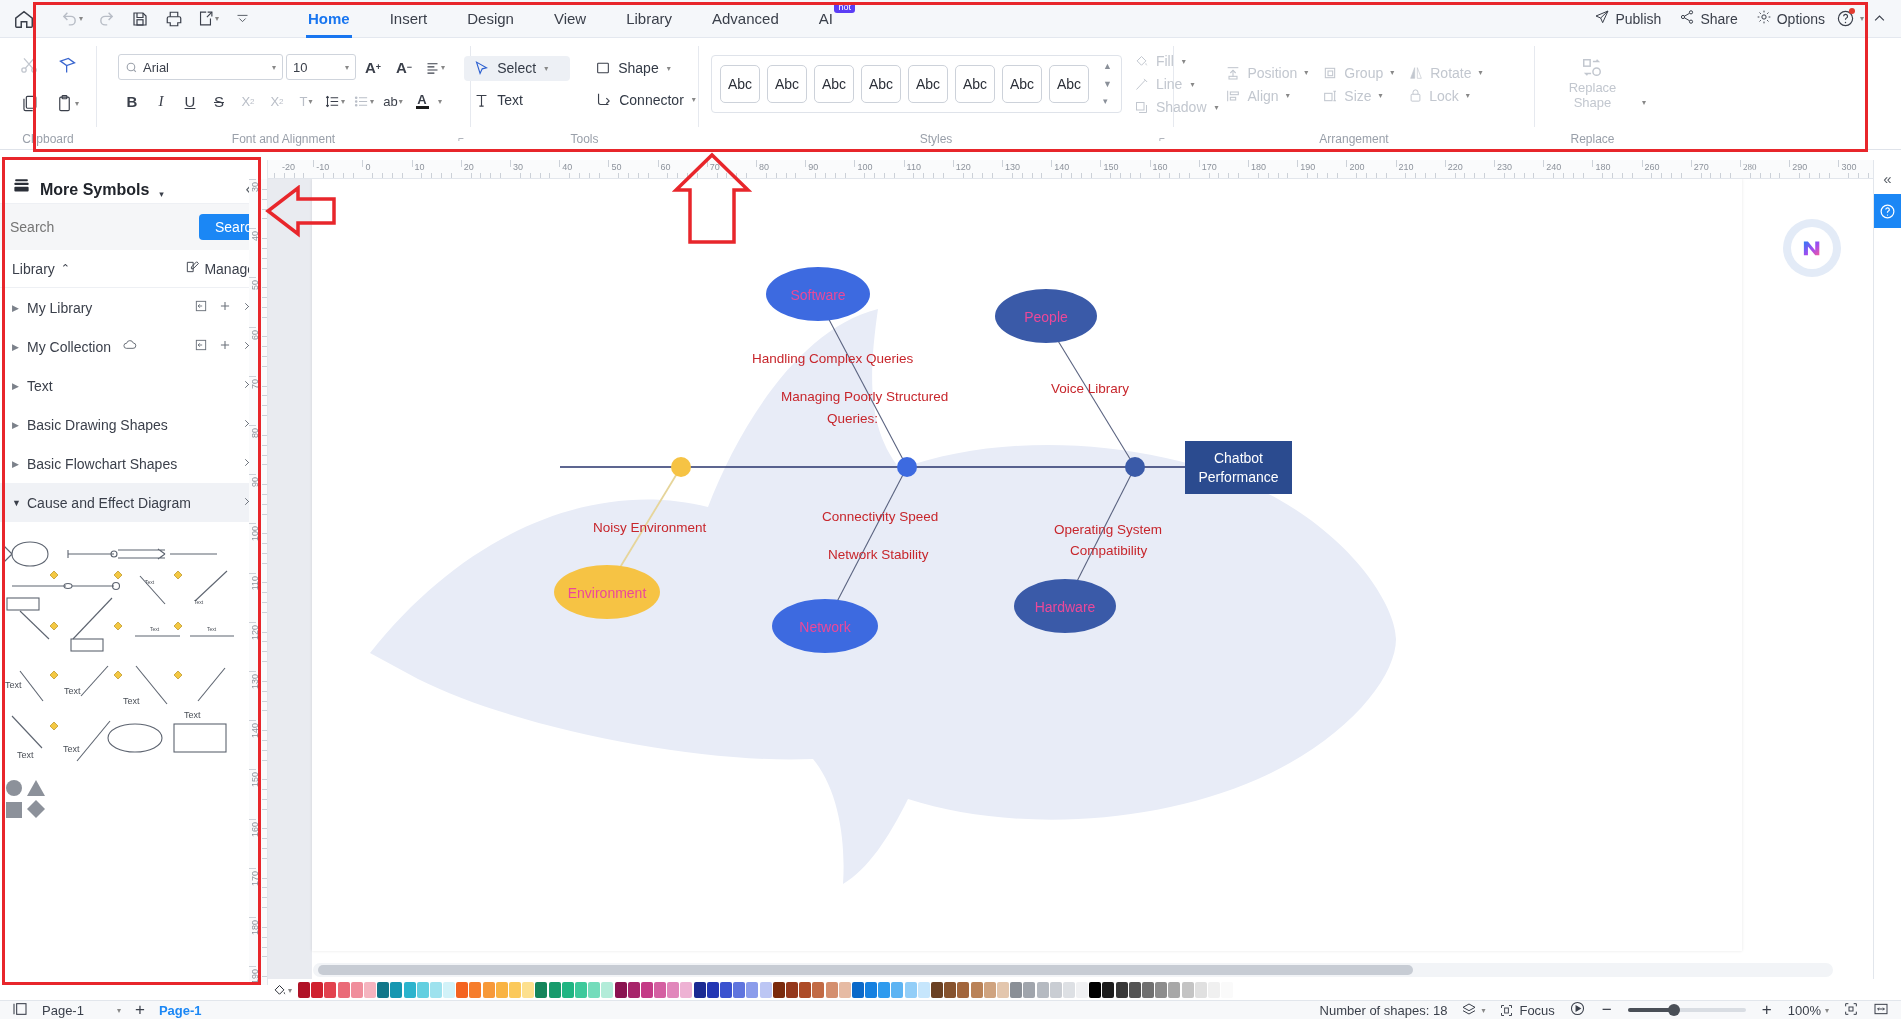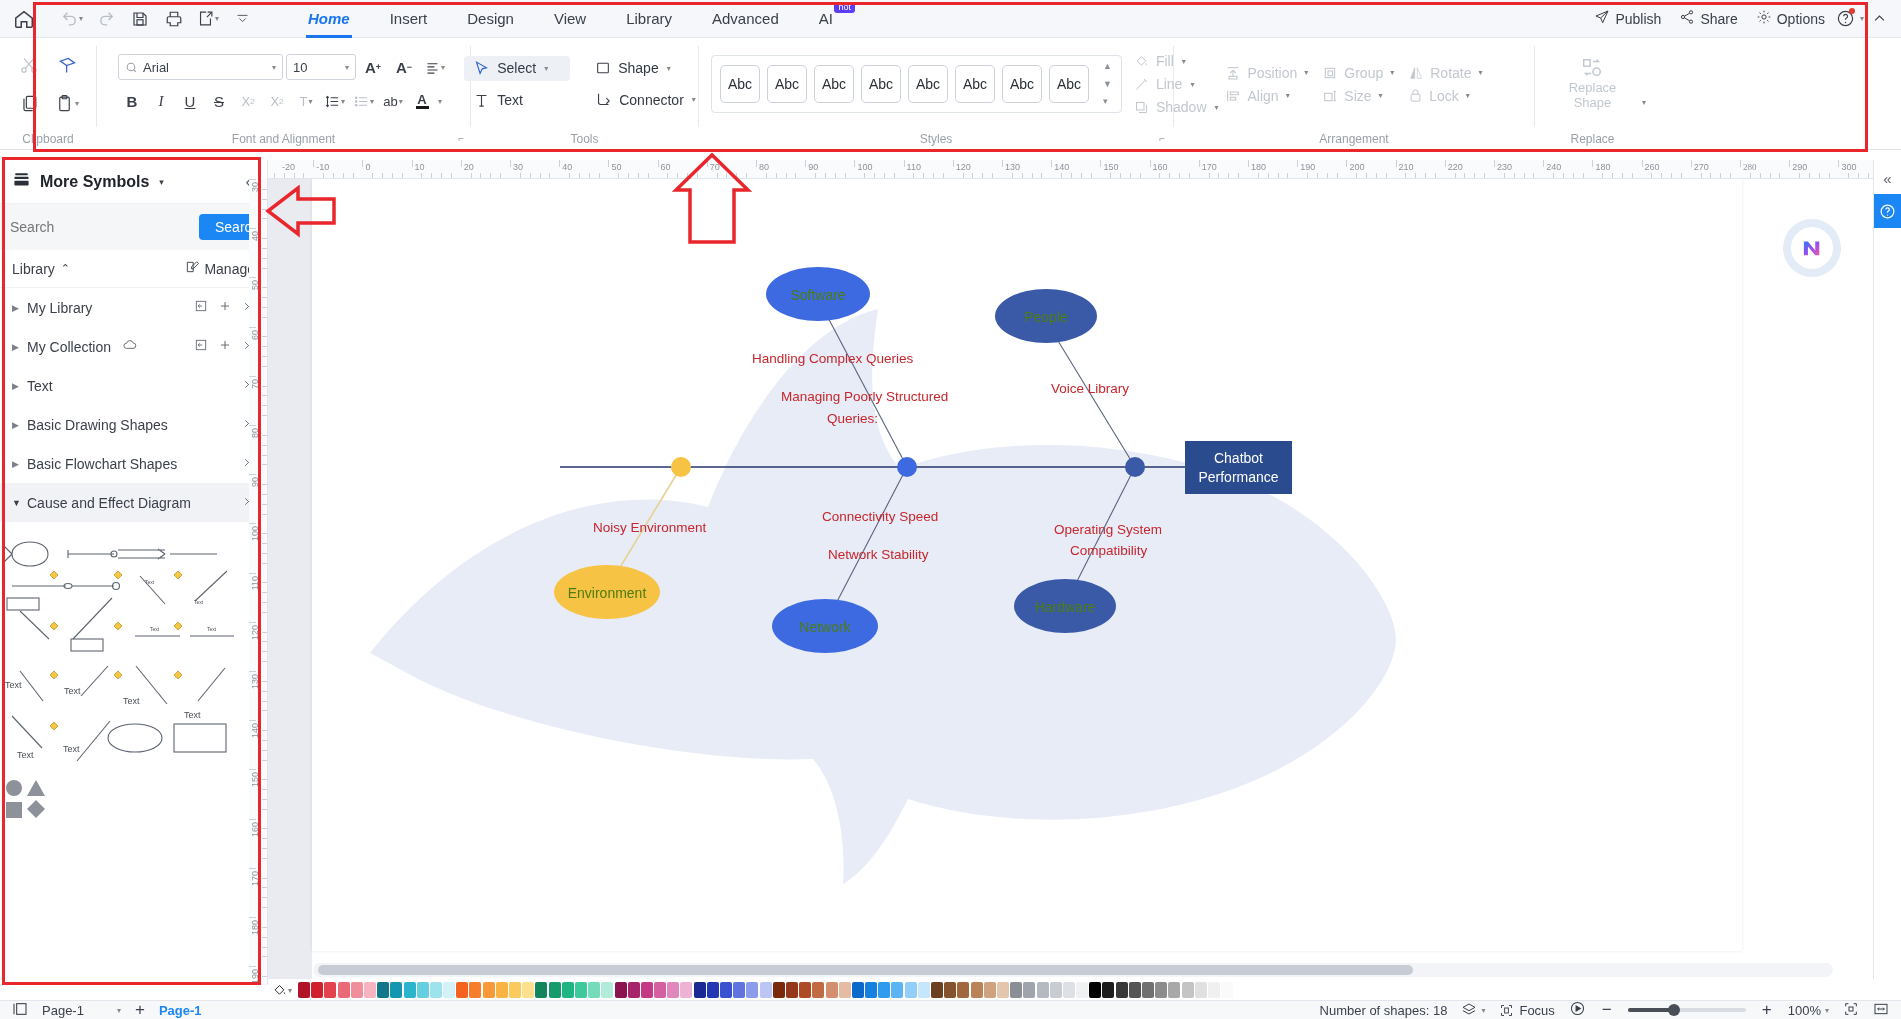--- a/index.html
+++ b/index.html
@@ -19,21 +19,21 @@
   }
   .home-btn { width:48px; height:38px; display:flex; align-items:center; justify-content:center; }
   .qa-group { display:flex; align-items:center; gap:2px; padding-left:8px; }
   .qa-btn { width:32px; height:32px; display:flex; align-items:center; justify-content:center; border-radius:3px; }
   .caret { font-size:8px; color:#888; margin-left:1px; }
   .tabs { display:flex; align-items:center; margin-left:30px; height:38px; }
   .tab {
     padding:0 20px; height:38px; line-height:38px; font-size:15px; color:#3a3f4a;
     position:relative; white-space:nowrap;
   }
-  .tab.active { color:#1976f0; font-weight:bold;font-style:italic; }
+  .tab.active { color:#1976f0; font-weight:bold; }
   .tab.active:after {
     content:""; position:absolute; left:18px; right:18px; bottom:0; height:2.5px; background:#1976f0;
   }
   .hot-badge {
     position:absolute; top:2px; right:-2px; background:#5b3df5; color:#fff;
     font-size:9px; padding:1px 4px; border-radius:3px; line-height:1.1;
   }
   .menubar-right { margin-left:auto; display:flex; align-items:center; gap:4px; padding-right:10px; }
   .mr-item { display:flex; align-items:center; gap:5px; font-size:14px; color:#3a3f4a; padding:4px 7px; border-radius:3px; }
   .help-wrap { position:relative; display:flex; align-items:center; }
@@ -105,21 +105,21 @@
   .replace-body { display:flex; flex-direction:column; align-items:center; justify-content:center;
                   padding:0 14px; gap:2px; }
   .replace-txt { font-size:13px; color:#c2c7cf; text-align:center; line-height:1.15; }
 
   
   .leftpanel {
     position:absolute; left:0; top:160px; width:268px; height:825px;
     background:#ffffff; border-right:1px solid #e2e6ec; display:flex; flex-direction:column;
   }
   .lp-header {
-    height:44px; display:flex; align-items:center; padding:12px 12px; gap:9px;
+    height:44px; display:flex; align-items:flex-end; padding:4px 12px; gap:9px;
     border-bottom:1px solid #eef0f4;
   }
   .lp-title { font-size:16px; font-weight:bold; color:#20242b; }
   .lp-collapse { margin-left:auto; font-size:17px; color:#5a6068; }
   .lp-search {
     height:46px; background:#f5f6f8; display:flex; align-items:center; padding:0 10px; gap:8px;
   }
   .search-input {
     flex:1; height:28px; background:transparent; border:none; outline:none;
     font-size:14px; color:#9aa0aa; font-family:"Liberation Sans", sans-serif;
@@ -164,21 +164,21 @@
   .page-white {
     position:absolute; left:44px; top:0px; width:1430px; height:772px; background:#ffffff;
     box-shadow:0 0 3px rgba(0,0,0,0.10);
   }
   .canvas-gray-left {
     position:absolute; left:0; top:0; width:44px; height:806px; background:#e9ebf0;
   }
 
   .node-ellipse {
     position:absolute; border-radius:50%; display:flex; align-items:center; justify-content:center;
-    color:#4d7c0f; font-size:14px;
+    color:#ec4899; font-size:14px;
   }
   .node-rect {
     position:absolute; display:flex; align-items:center; justify-content:center; text-align:center;
     color:#fff; font-size:14px; line-height:1.35;
   }
   .cause-label {
     position:absolute; color:#c7262c; font-size:13.5px; text-align:center; line-height:1.5;
     white-space:nowrap;
   }
 

